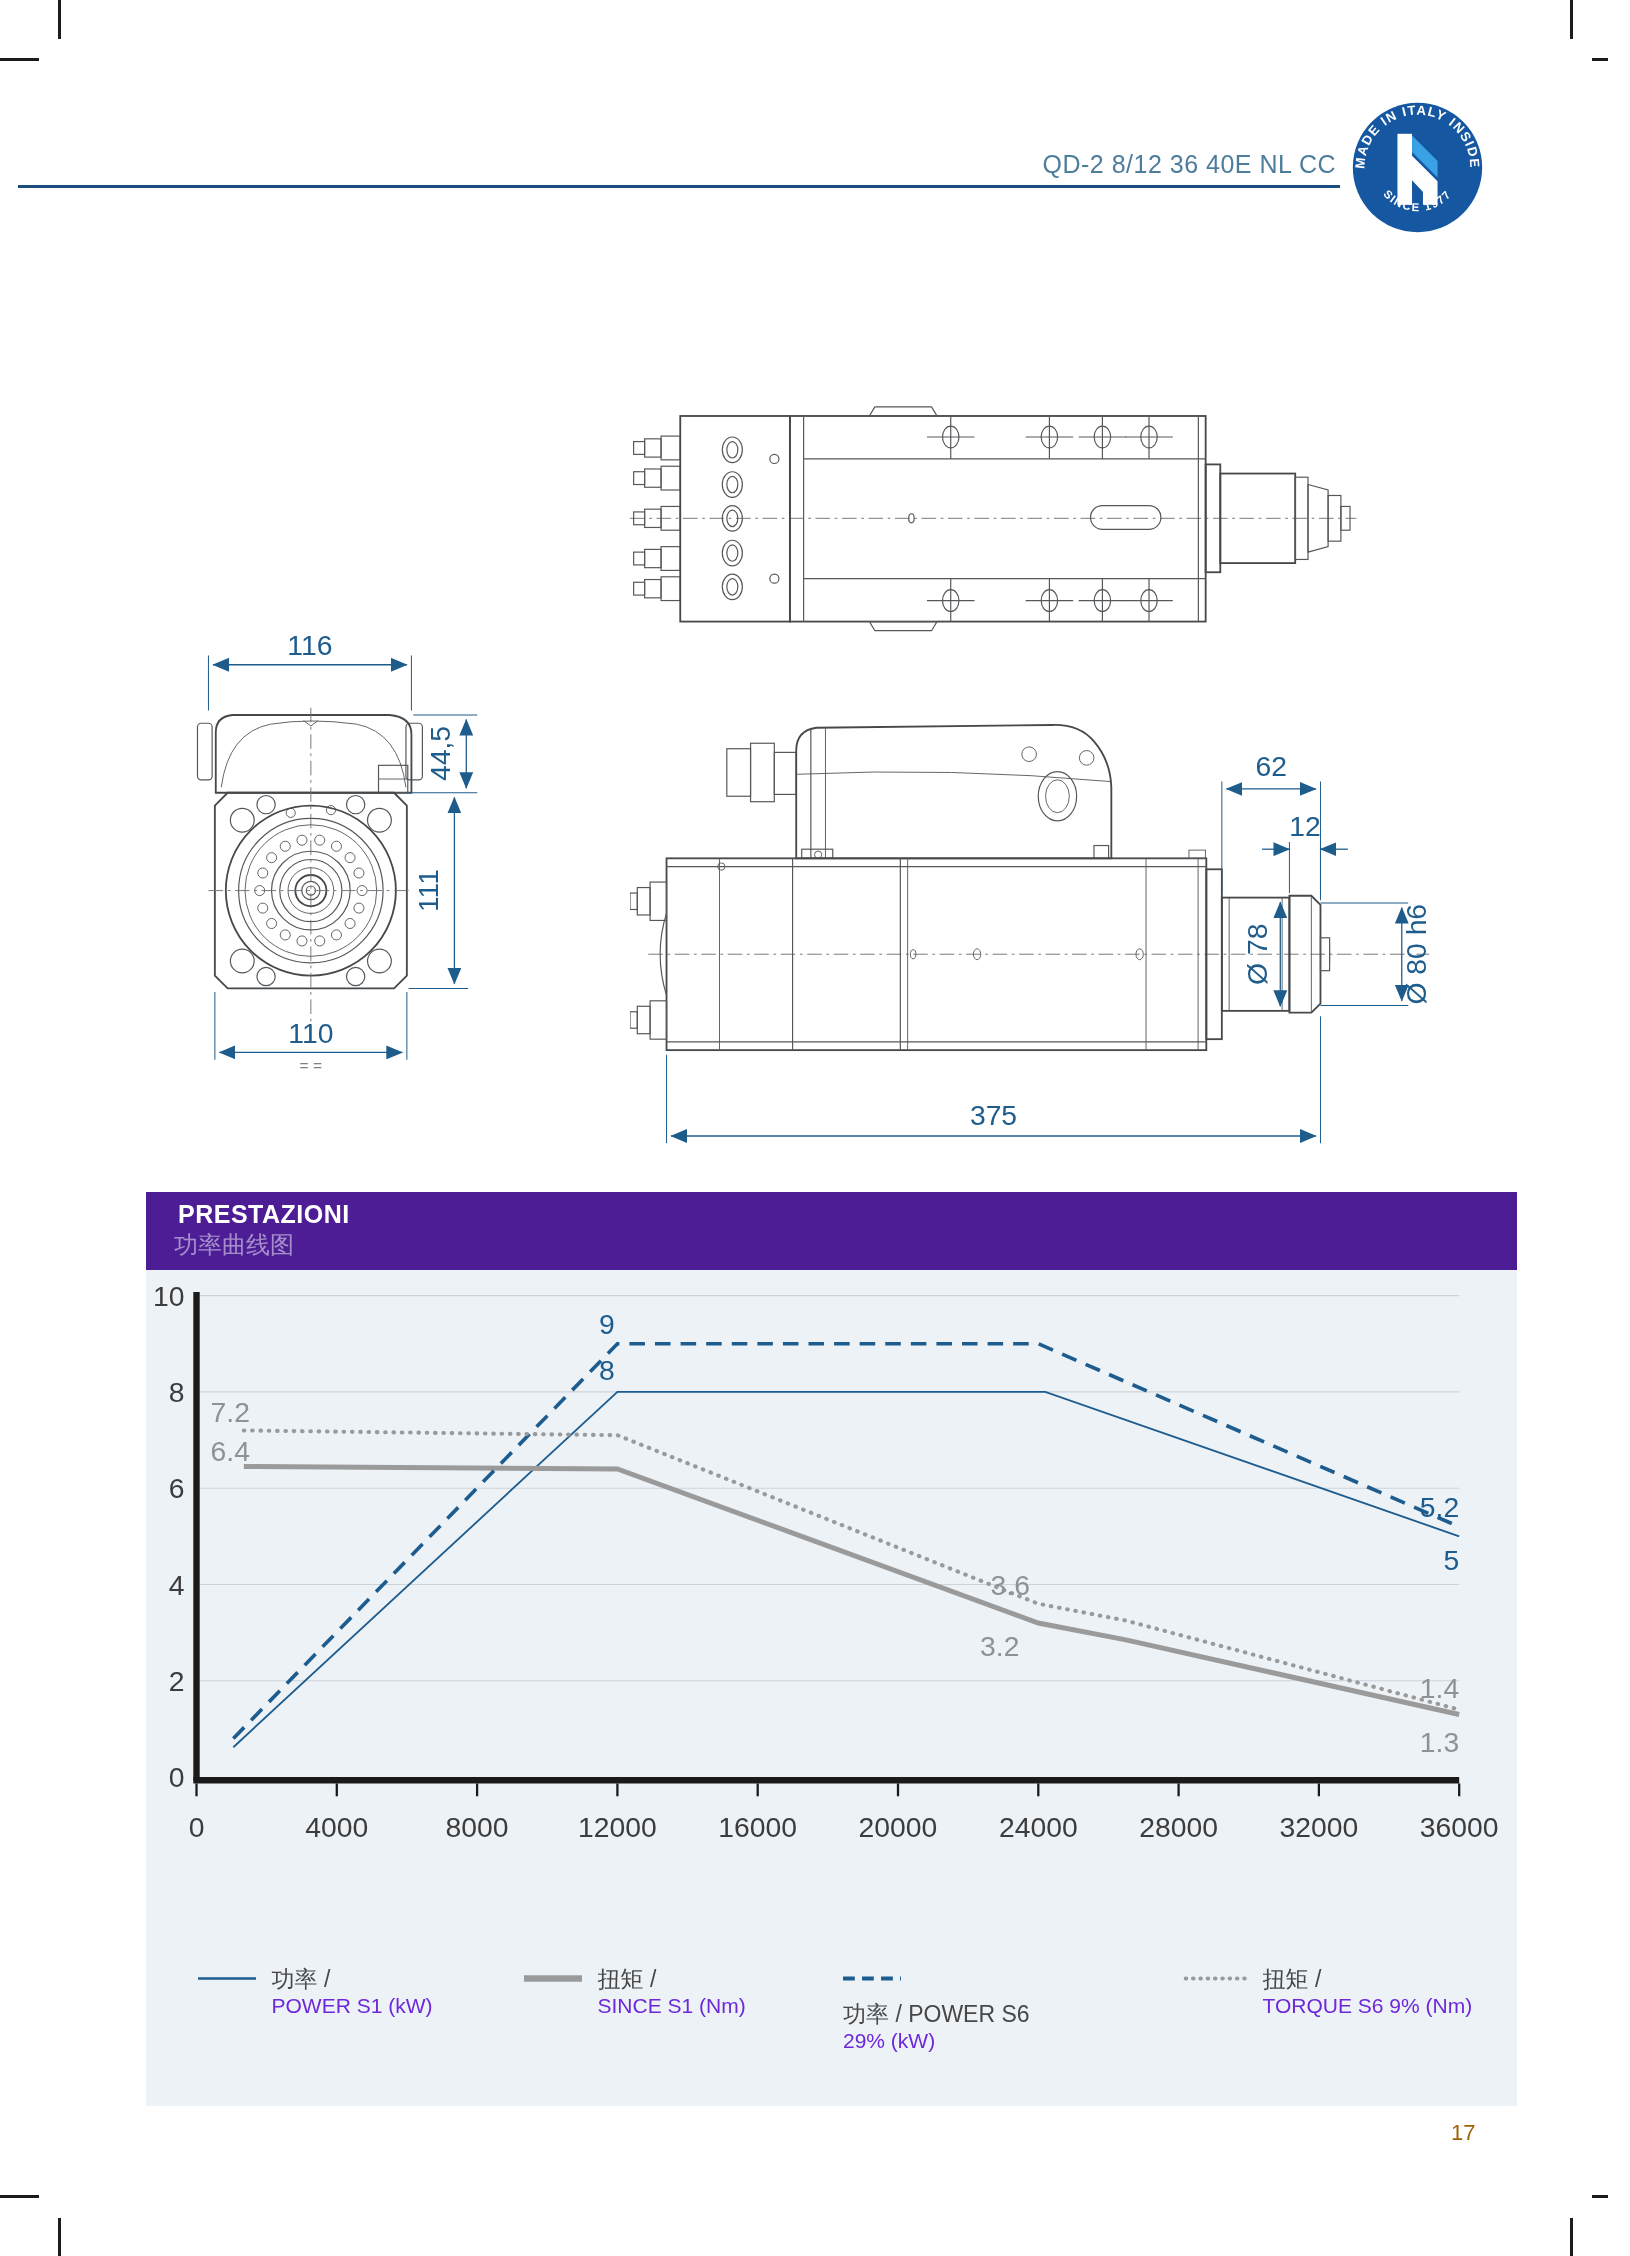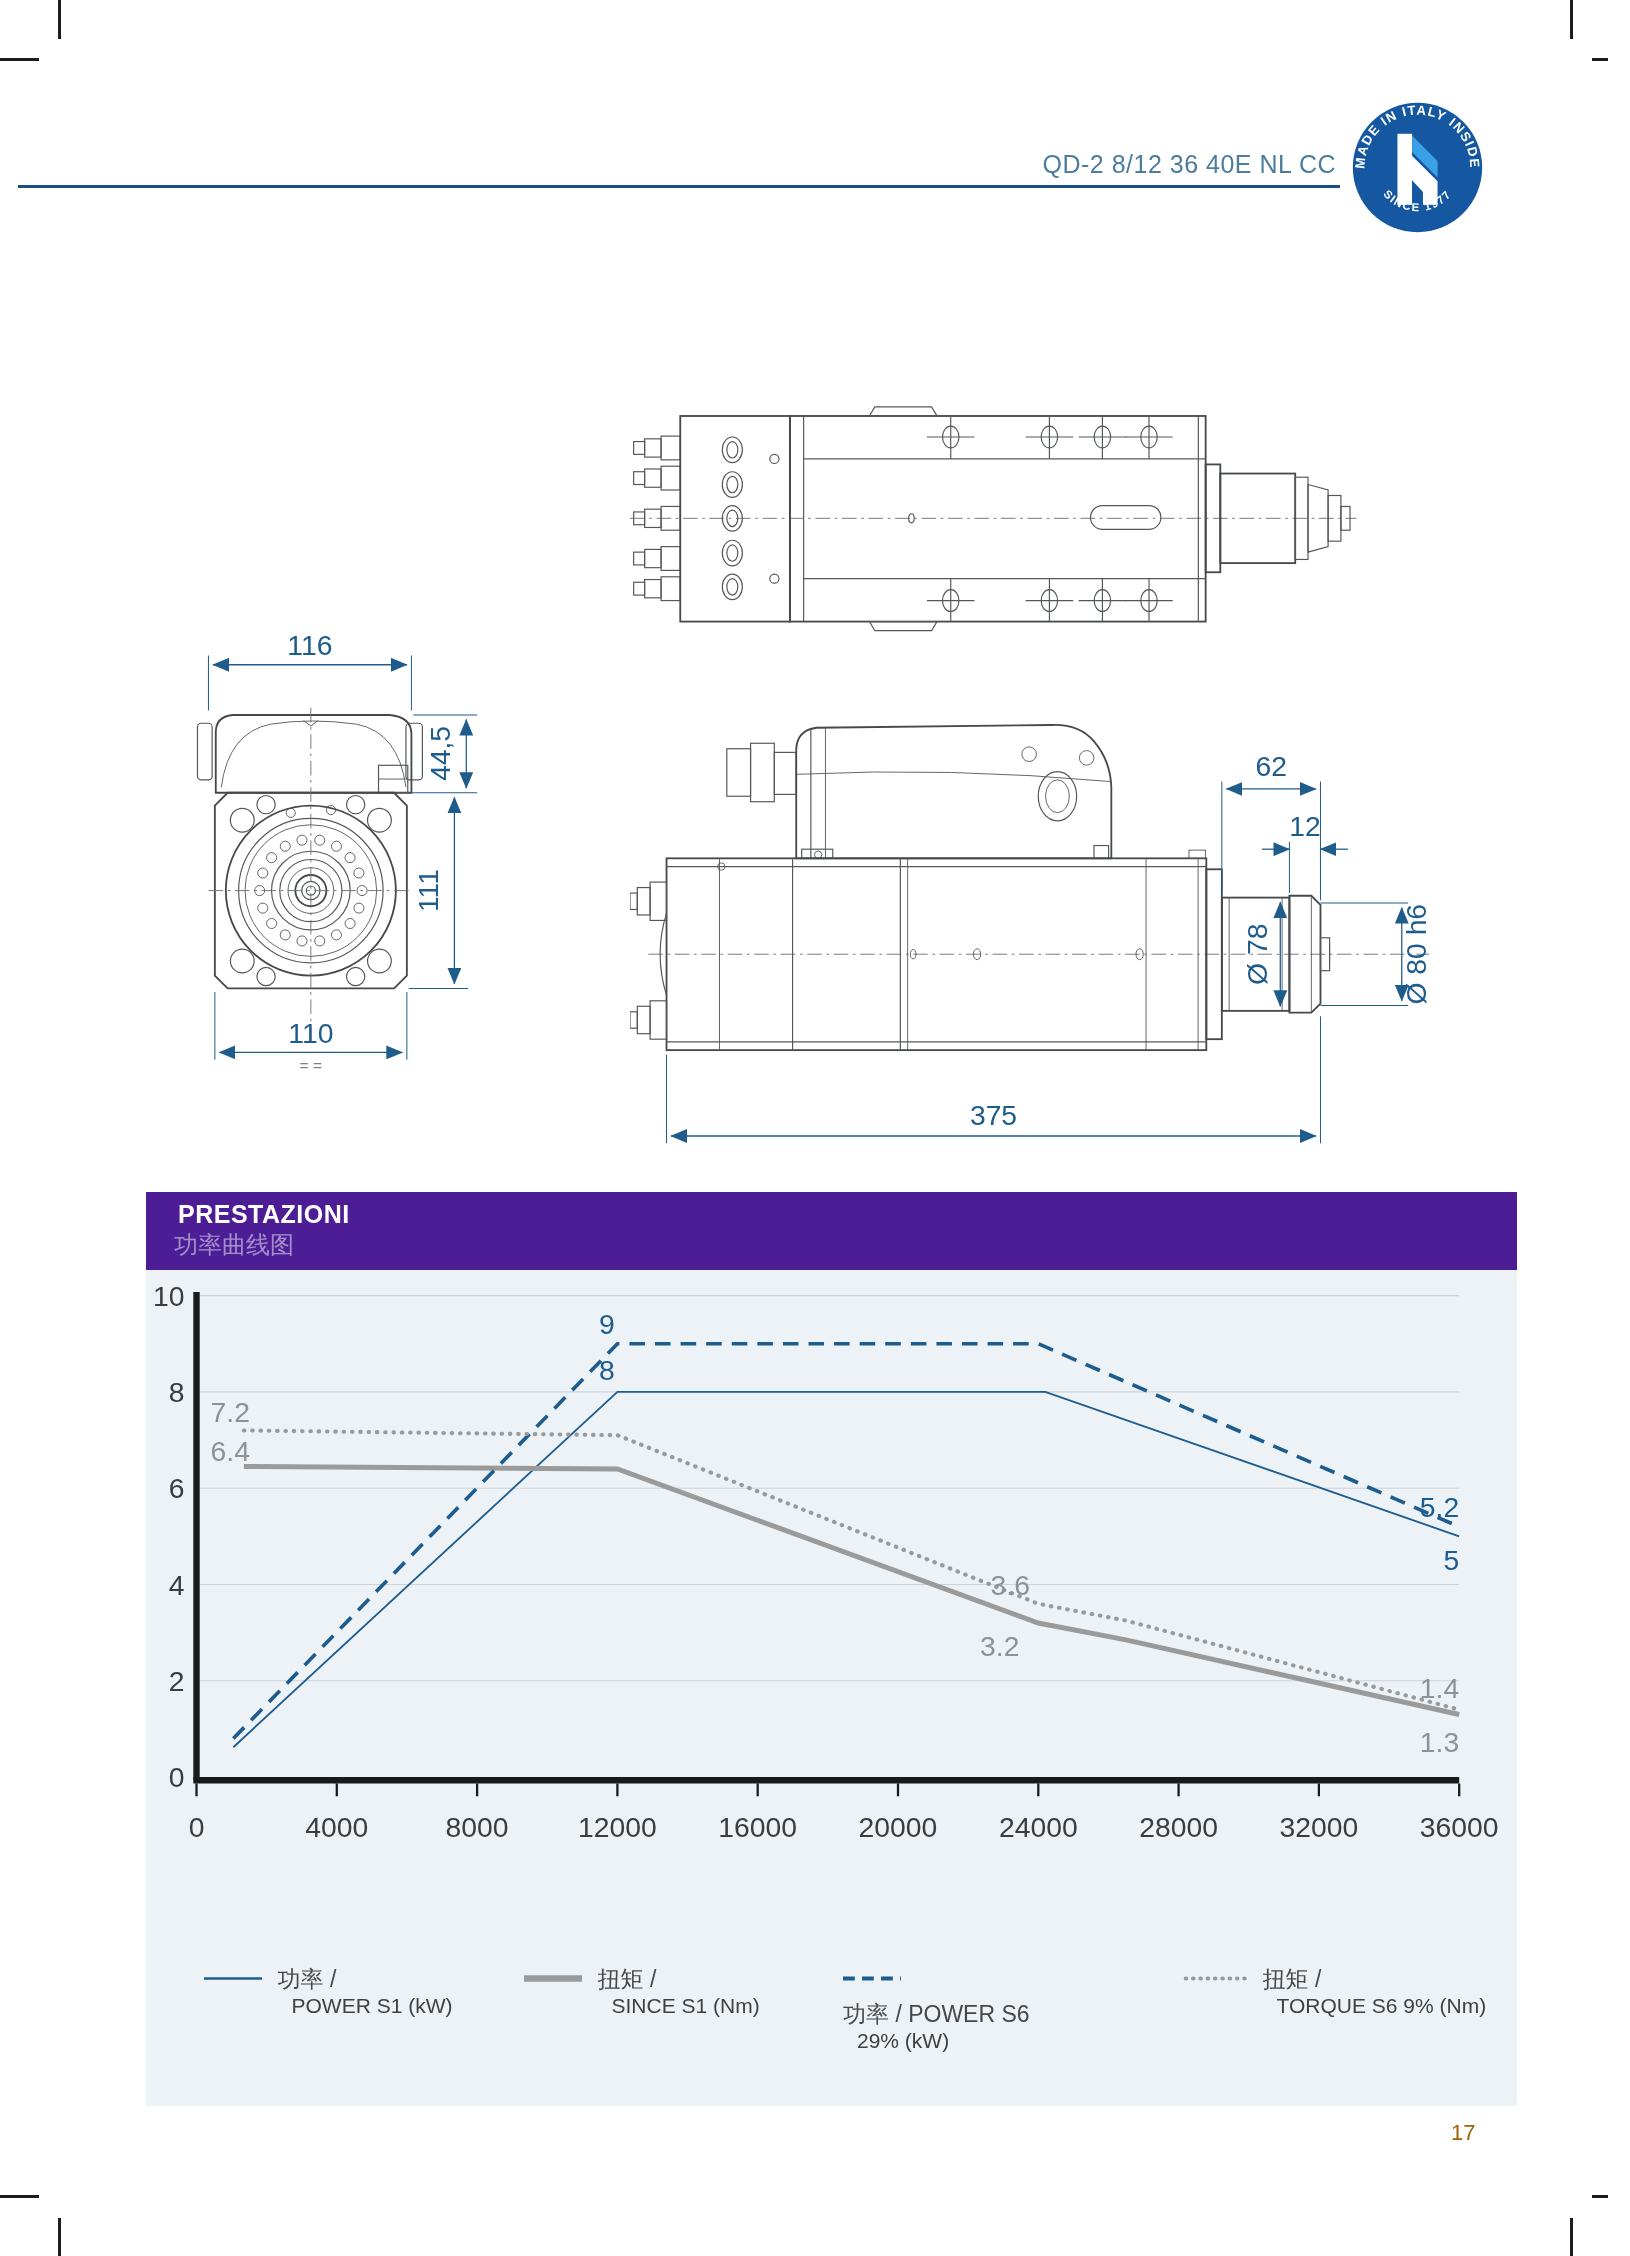--- a/index.html
+++ b/index.html
@@ -27,21 +27,21 @@
   .panel-title{position:absolute;left:32px;top:8.2px;font-size:25px;font-weight:700;
       color:#ffffff;letter-spacing:0.5px;}
   .panel-sub{position:absolute;left:28px;top:37px;font-size:24px;color:rgba(255,255,255,0.5);}
   .chart-svg{position:absolute;left:0;top:78px;}
   text.tick{fill:#3c3c3c;font-size:31px;font-family:"Liberation Sans",sans-serif;}
   text.val{font-size:31px;font-weight:500;font-family:"Liberation Sans",sans-serif;}
   
   .li{position:absolute;display:flex;gap:15.5px;}
   .li svg{margin-top:8.2px;flex:0 0 auto;}
   .lt .zh{font-size:23px;color:#474747;line-height:28px;white-space:nowrap;}
-  .lt .en{font-size:21px;color:#404040;line-height:26.5px;white-space:nowrap;margin-left:14px;}
+  .lt .en{font-size:21px;color:#6d28d9;line-height:26.5px;white-space:nowrap;}
   .page-num{position:absolute;left:1451px;top:2120px;width:40px;font-size:22px;
       font-weight:500;color:#a16207;}
 </style>
 </head>
 <body>
 
 <div class="page">
 
   <div class="crop" style="left:58px;top:0;width:2.7px;height:39px;"></div>
   <div class="crop" style="left:0;top:58px;width:39px;height:2.7px;"></div>
@@ -394,21 +394,21 @@
         <text x="945.6222222222223" y="440.2" fill="#8d9297" text-anchor="middle" class="val">3.6</text>
         <text x="934.1055555555555" y="507.65599999999995" fill="#8d9297" text-anchor="middle" class="val">3.2</text>
         <text x="1437" y="354.82599999999996" fill="#1d5c8e" text-anchor="end" class="val">5.2</text>
         <text x="1437" y="413.85" fill="#1d5c8e" text-anchor="end" class="val">5</text>
         <text x="1437" y="553.505" fill="#8d9297" text-anchor="end" class="val">1.4</text>
         <text x="1437" y="613.056" fill="#8d9297" text-anchor="end" class="val">1.3</text>
       </svg>
   </div>
 
   <div>
-    <div class="li" style="left:204px;top:1965px;">
+    <div class="li" style="left:198px;top:1965px;">
       <svg width="58" height="11" viewBox="0 0 64 12">
         <line x1="0" y1="6" x2="64" y2="6" stroke="#1d5c8e" stroke-width="2.5"></line>
         </svg>
       <div class="lt">
         <div class="zh">功率 /</div>
         <div class="en">POWER S1 (kW)</div>
       </div>
     </div>
     <div class="li" style="left:524px;top:1965px;">
       <svg width="58" height="11" viewBox="0 0 64 12">

